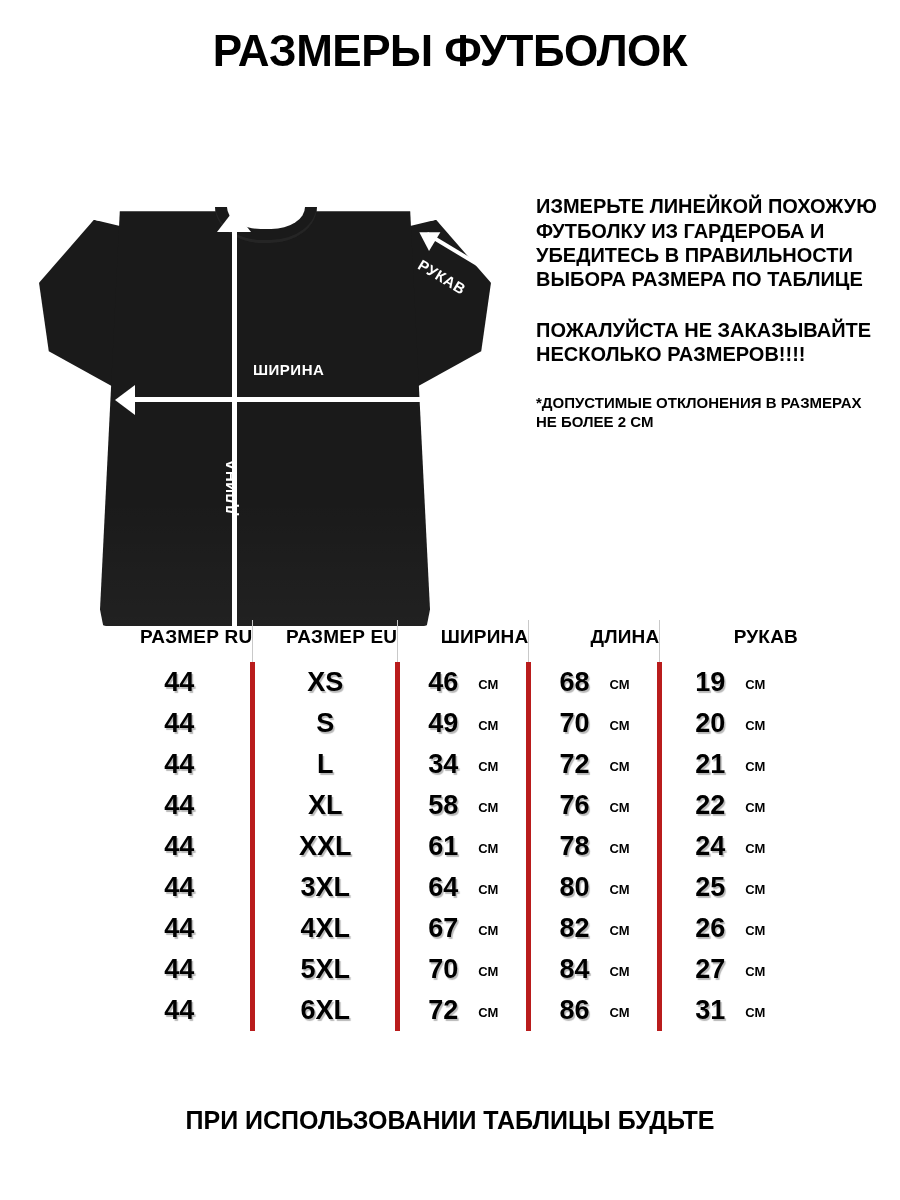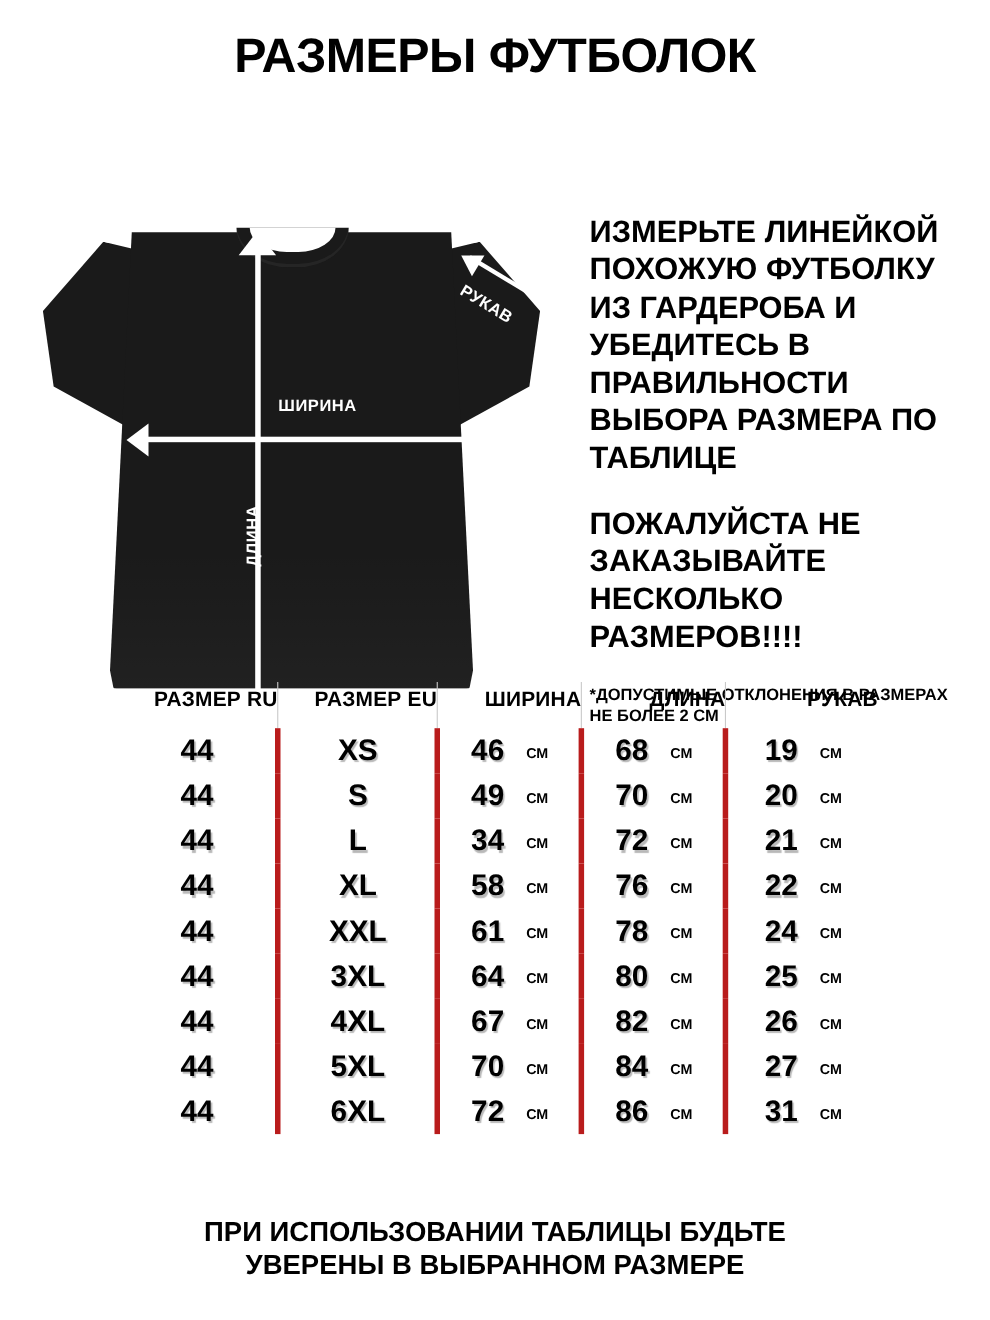--- a/index.html
+++ b/index.html
@@ -212,21 +212,21 @@
     position: absolute;
     left: 536px;
     top: 120px;
     width: 350px;
   }
   .note-block {
     font-weight: bold;
     line-height: 1.22;
     margin-bottom: 26px;
   }
-  .note-1, .note-2 { font-size: 28px; }
+  .note-1, .note-2 { font-size: 20px; }
   .note-3 { font-size: 15px; line-height: 1.3; }
 
   
   .table-wrap {
     position: absolute;
     left: 108px;
     top: 620px;
     width: 690px;
   }
   table.sizes {
@@ -391,14 +391,13 @@
         <td><span>72</span><span class="unit">СМ</span></td>
         <td><span>86</span><span class="unit">СМ</span></td>
         <td><span>31</span><span class="unit">СМ</span></td>
       </tr>
     </tbody>
   </table>
 </div>
 
 <div class="footer">
   <div>ПРИ ИСПОЛЬЗОВАНИИ ТАБЛИЦЫ БУДЬТЕ</div>
-  <div>УВЕРЕНЫ В ВЫБРАННОМ РАЗМЕРЕ</div>
 </div>
 
 </body></html>

